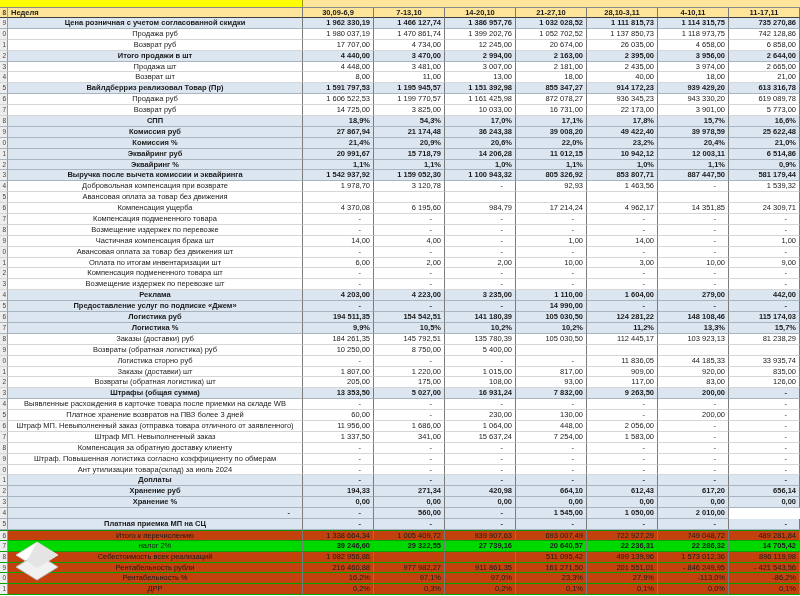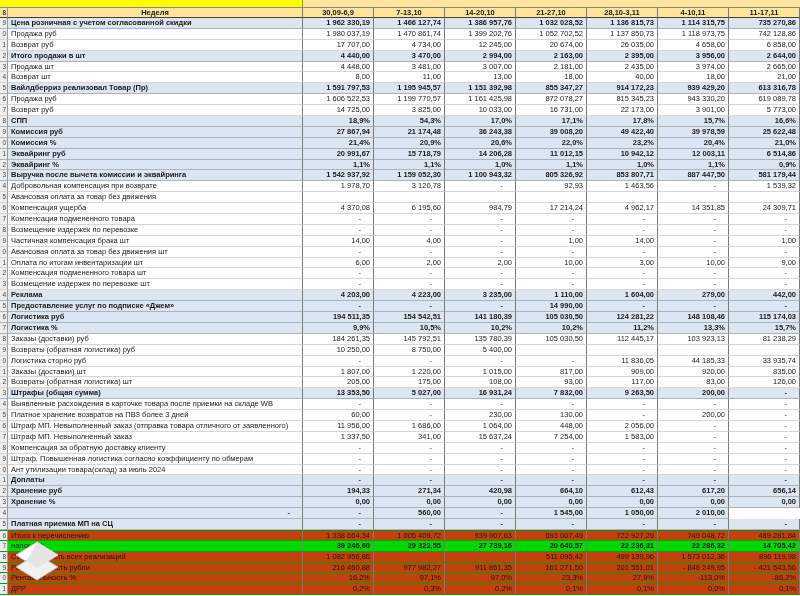--- a/index.html
+++ b/index.html
@@ -20,42 +20,42 @@
   .cell{
     border-right:1px solid #7a7a7a;
     border-bottom:1px solid #d6d6d6;
     overflow:hidden;white-space:nowrap;
     padding:0 3px 0 3px;
   }
   .gut{
     background:#ededed;border-right:1px solid #9a9a9a;
     color:#444;text-align:right;padding:0 1px 0 0;font-size:6.5px;
   }
-  .lab{text-align:left;}
+  .lab{text-align:center;}
   .val{text-align:right;}
   .val.dash{padding-right:12px;color:#333;}
   
   .plain{background:#ffffff;}
   
   .section .cell{background:#dce6f1;font-weight:bold;border-bottom-color:#a8b4c0;}
   .section .gut{background:#ededed;font-weight:normal;}
   
   .green .cell{background:#c2410c;font-weight:normal;border-bottom-color:#00a400;}
   .green .gut{background:#ededed;font-weight:normal;}
   .greenplain .cell{background:#00d900;border-bottom-color:#00a400;}
   .greenplain .val{font-weight:bold;}
   .greenplain .gut{background:#ededed;}
   .green-first .cell{border-top:1px solid #159015;}
   
   .header{height:11px;line-height:10.5px;}
   .header .cell{
     background:#ffe599;font-weight:bold;
     border-bottom:1px solid #404040;border-top:1px solid #8a8a8a;
   }
-  .header .corner{text-align:center;}
+  .header .corner{text-align:left;}
   .header .wk{text-align:center;}
   
   .toprow{display:grid;grid-template-columns:303px 497px;height:7px;}
   .toprow div{box-sizing:border-box;}
   .top-left{background:#ffff00;border-right:1px solid #9a9a00;}
   .top-right{background:#ffe599;}
   .watermark{position:absolute;left:15px;top:540px;pointer-events:none;}
 </style>
 </head>
 <body>
@@ -80,21 +80,21 @@
   </div>
 
   <div id="rows">
       <div class="row section">
         <div class="cell gut">9</div>
         <div class="cell lab">Цена розничная с учетом согласованной скидки</div>
         <div class="cell val">1 962 330,19</div>
         <div class="cell val">1 466 127,74</div>
         <div class="cell val">1 386 957,76</div>
         <div class="cell val">1 032 028,52</div>
-        <div class="cell val">1 136 815,73</div>
+        <div class="cell val">1 111 815,73</div>
         <div class="cell val">1 114 315,75</div>
         <div class="cell val">735 270,86</div>
       </div>
       <div class="row plain">
         <div class="cell gut">0</div>
         <div class="cell lab">Продажа руб</div>
         <div class="cell val">1 980 037,19</div>
         <div class="cell val">1 470 861,74</div>
         <div class="cell val">1 399 202,76</div>
         <div class="cell val">1 052 702,52</div>
@@ -157,21 +157,21 @@
         <div class="cell val">939 429,20</div>
         <div class="cell val">613 316,78</div>
       </div>
       <div class="row plain">
         <div class="cell gut">6</div>
         <div class="cell lab">Продажа руб</div>
         <div class="cell val">1 606 522,53</div>
         <div class="cell val">1 199 770,57</div>
         <div class="cell val">1 161 425,98</div>
         <div class="cell val">872 078,27</div>
-        <div class="cell val">815 345,23</div>
+        <div class="cell val">936 345,23</div>
         <div class="cell val">943 330,20</div>
         <div class="cell val">619 089,78</div>
       </div>
       <div class="row plain">
         <div class="cell gut">7</div>
         <div class="cell lab">Возврат руб</div>
         <div class="cell val">14 725,00</div>
         <div class="cell val">3 825,00</div>
         <div class="cell val">10 033,00</div>
         <div class="cell val">16 731,00</div>

